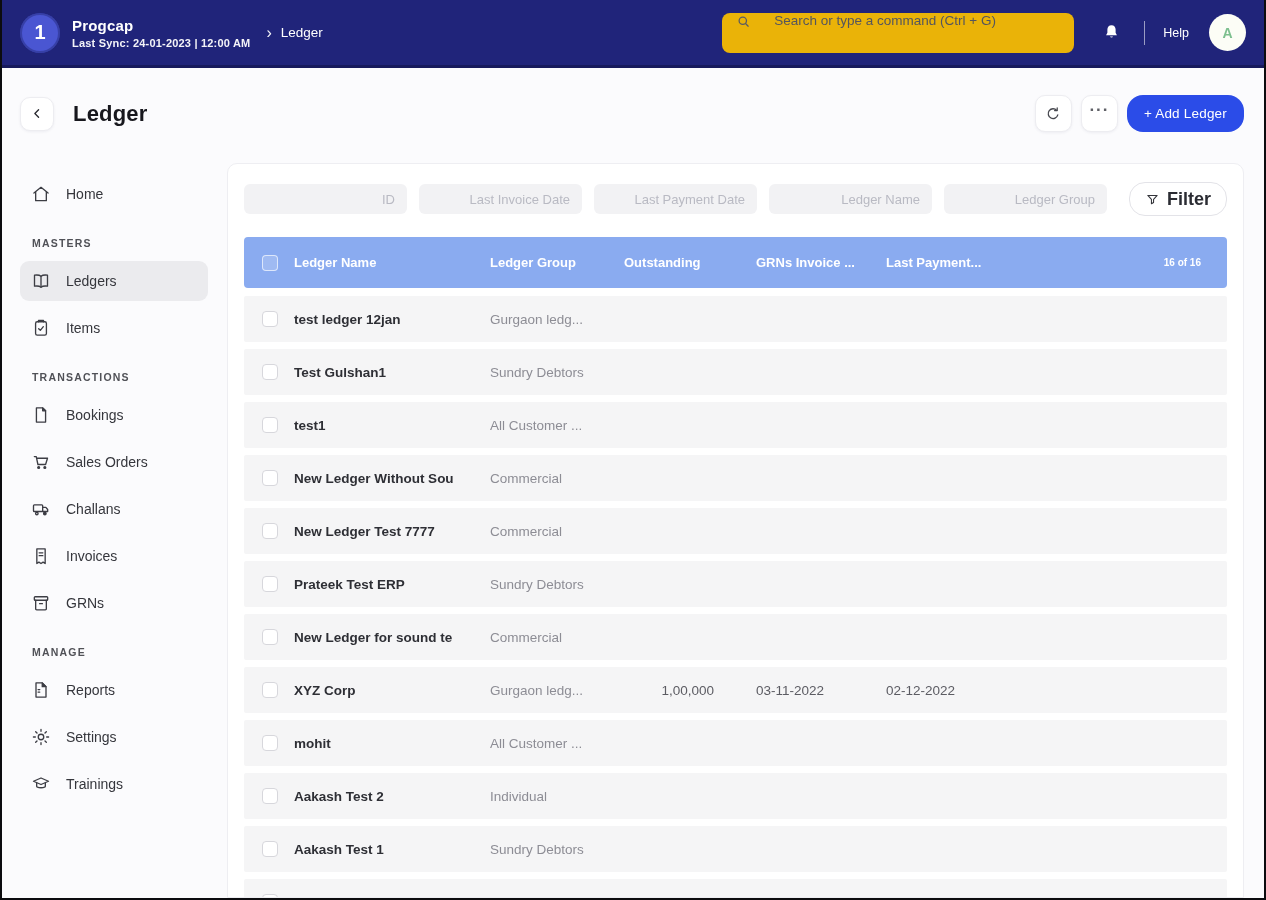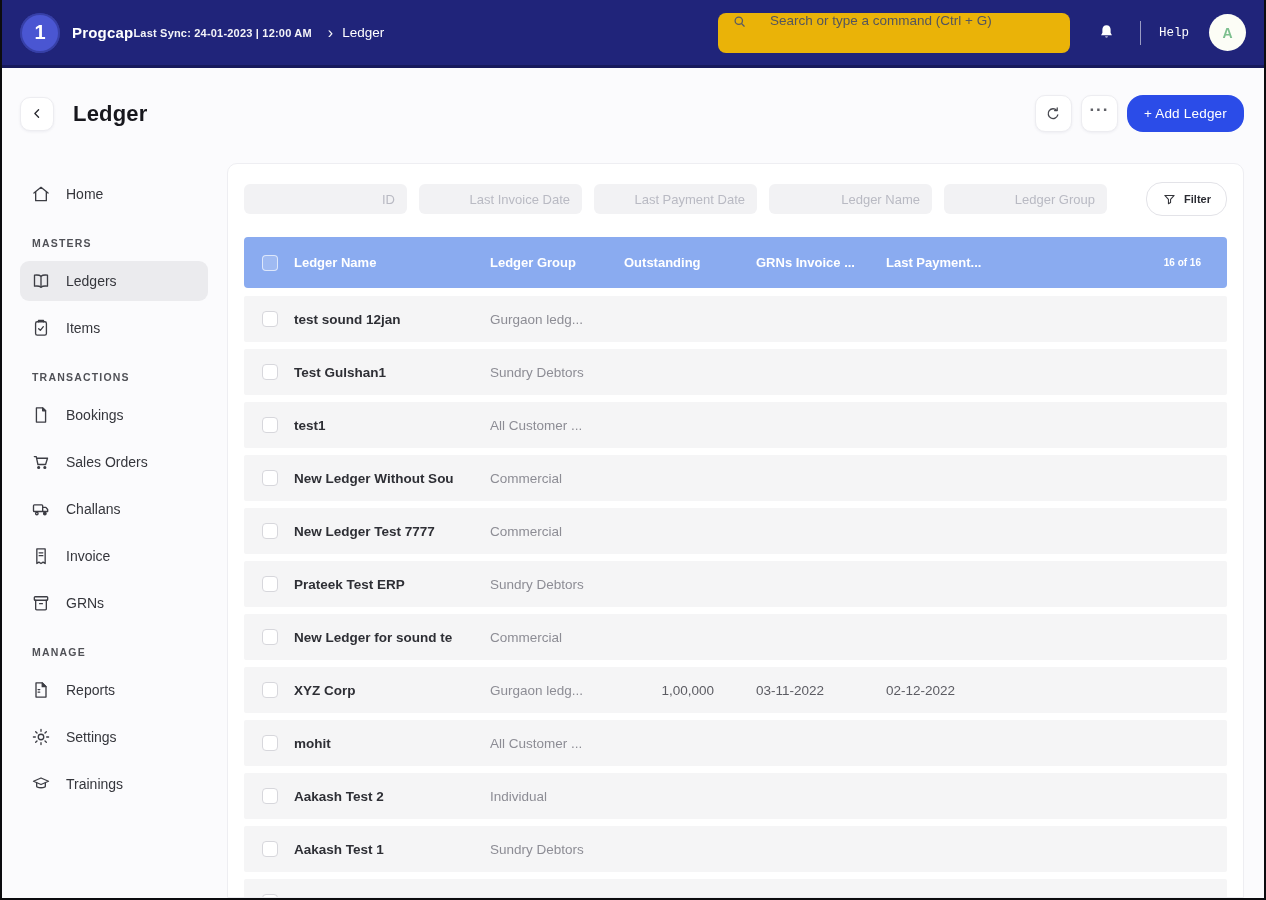--- a/index.html
+++ b/index.html
@@ -6,34 +6,34 @@
   html,body { width:1266px; height:900px; overflow:hidden; background:#fff; }
   .frame { width:1266px; height:900px; border-left:2px solid #0c0c0f; border-right:2px solid #0c0c0f;
            border-bottom:2px solid #0c0c0f; background:#fbfbfd; display:flex; flex-direction:column; overflow:hidden; }
 
   
   .topbar { height:68px; flex-shrink:0; background:#20247a; border-bottom:3px solid #171a5c;
             display:flex; align-items:center; padding:0 18px; }
   .logo { width:40px; height:40px; border-radius:50%; background:#4a56d2; color:#fff; font-weight:bold;
           font-size:20px; display:flex; align-items:center; justify-content:center;
           box-shadow:inset 0 0 0 2px rgba(20,24,90,.35); flex-shrink:0; }
-  .brand-block { display:flex; flex-direction:row; color:#fff; margin-left:12px; }
+  .brand-block { display:flex; flex-direction:column; color:#fff; margin-left:12px; }
   .brand { font-size:15px; font-weight:bold; letter-spacing:.2px; }
   .sync { font-size:11px; font-weight:bold; opacity:.95; margin-top:3px; letter-spacing:.2px; }
   .crumb { display:flex; align-items:center; gap:9px; color:#fff; margin-left:16px; }
   .crumb-sep { font-size:16px; line-height:1; opacity:.95; }
   .crumb-label { font-size:13.5px; }
   .search { margin-left:auto; width:352px; height:40px; background:#eab308; border-radius:8px;
             display:flex; align-items:flex-start; padding:0 13px; gap:22px; }
   .search svg { flex-shrink:0; }
   .search input { border:none; outline:none; background:transparent; width:100%; font-size:13.5px; color:#34353c; }
   .search input::placeholder { color:#54555e; }
   .bell-btn { margin-left:24px; width:26px; display:flex; justify-content:center; cursor:pointer; }
   .nav-divider { width:1px; height:24px; background:rgba(255,255,255,.55); margin:0 18px 0 20px; }
-  .help { color:#fff; font-size:12.5px; cursor:pointer;font-family:Liberation Mono, monospace; }
+  .help { color:#fff; font-size:12.5px; cursor:pointer; }
   .avatar { width:37px; height:37px; border-radius:50%; background:#fcfdf6; color:#7cbf8e; font-weight:bold;
             font-size:14px; display:flex; align-items:center; justify-content:center; margin-left:20px; cursor:pointer; }
 
   
   .page-head { height:64px; flex-shrink:0; display:flex; align-items:flex-end; padding:0 20px 0 18px; }
   .page-head-inner { display:flex; align-items:center; width:100%; height:37px; }
   .back-btn { width:34px; height:34px; background:#fff; border:1px solid #ededf1; border-radius:10px;
               display:flex; align-items:center; justify-content:center; cursor:pointer;
               box-shadow:0 1px 3px rgba(20,20,60,.06); }
   .title { font-size:22px; font-weight:bold; color:#17171d; margin-left:19px; letter-spacing:.2px; }
@@ -56,21 +56,21 @@
 
   .card { flex:1; margin:31px 20px 0 3px; height:calc(100% - 31px); background:#fff; border:1px solid #eeeef2;
           border-radius:10px 10px 0 0; padding:20px 16px 0 16px; overflow:hidden; }
 
   
   .filter-bar { display:flex; align-items:center; gap:12px; height:30px; }
   .filter-input { width:163px; height:30px; background:#f2f2f4; border:none; outline:none; border-radius:6px;
                   padding:0 12px; font-size:13px; color:#45464d;text-align:right; }
   .filter-input::placeholder { color:#b9bac3; }
   .filter-btn { margin-left:auto; height:34px; background:#fff; border:1px solid #e3e3e8; border-radius:16px;
-                display:flex; align-items:center; gap:7px; padding:0 15px; font-size:11px; font-weight:bold;
+                display:flex; align-items:center; gap:7px; padding:0 15px; font-size:18px; font-weight:bold;
                 color:#2b2c33; cursor:pointer; }
 
   
   .thead, .trow { display:grid; grid-template-columns:50px 196px 134px 132px 130px 150px 1fr; align-items:center; }
   .thead { height:51px; background:#8aabf0; border-radius:4px; margin-top:23px; }
   .th-label { color:#fff; font-size:13px; font-weight:bold; white-space:nowrap; overflow:hidden; padding-right:8px; }
   .th-count { color:#fff; font-size:10px; font-weight:bold; justify-self:end; padding-right:26px; }
   .cb { width:16px; height:16px; border:1.5px solid #d7d7dc; border-radius:4px; background:#fff;
         margin-left:18px; cursor:pointer; }
   .cb-head { border-color:rgba(255,255,255,.65); background:rgba(255,255,255,.18); }
@@ -209,21 +209,21 @@
           </span>
           <span class="nav-label">Challans</span>
         </div>
         <div class="nav-item">
           <span class="nav-ic">
             <svg viewBox="0 0 24 24" width="20" height="20" fill="none" stroke="currentColor" stroke-width="1.6" stroke-linecap="round" stroke-linejoin="round">
               <path d="M7 3.5h10V21l-2.5-1.7L12 21l-2.5-1.7L7 21Z"></path>
               <path d="M9.8 8.2h4.4M9.8 11.6h4.4"></path>
             </svg>
           </span>
-          <span class="nav-label">Invoice</span>
+          <span class="nav-label">Invoices</span>
         </div>
         <div class="nav-item">
           <span class="nav-ic">
             <svg viewBox="0 0 24 24" width="20" height="20" fill="none" stroke="currentColor" stroke-width="1.6" stroke-linecap="round" stroke-linejoin="round">
               <rect x="4" y="4.5" width="16" height="4.2" rx="1"></rect>
               <path d="M5.6 8.7V19a1.2 1.2 0 0 0 1.2 1.2h10.4A1.2 1.2 0 0 0 18.4 19V8.7"></path>
               <path d="M10.3 12.8h3.4"></path>
             </svg>
           </span>
           <span class="nav-label">GRNs</span>
@@ -280,21 +280,21 @@
           <span class="th-label">Ledger Name</span>
           <span class="th-label">Ledger Group</span>
           <span class="th-label">Outstanding</span>
           <span class="th-label">GRNs Invoice ...</span>
           <span class="th-label">Last Payment...</span>
           <span class="th-count">16 of 16</span>
         </div>
       <div class="rows" id="rows">
           <div class="trow">
             <span class="cb"></span>
-            <span class="c-name">test sound 12jan</span>
+            <span class="c-name">test ledger 12jan</span>
             <span class="c-group">Gurgaon ledg...</span>
             <span class="c-out"></span>
             <span class="c-date"></span>
             <span class="c-date"></span>
           </div>
           <div class="trow">
             <span class="cb"></span>
             <span class="c-name">Test Gulshan1</span>
             <span class="c-group">Sundry Debtors</span>
             <span class="c-out"></span>

